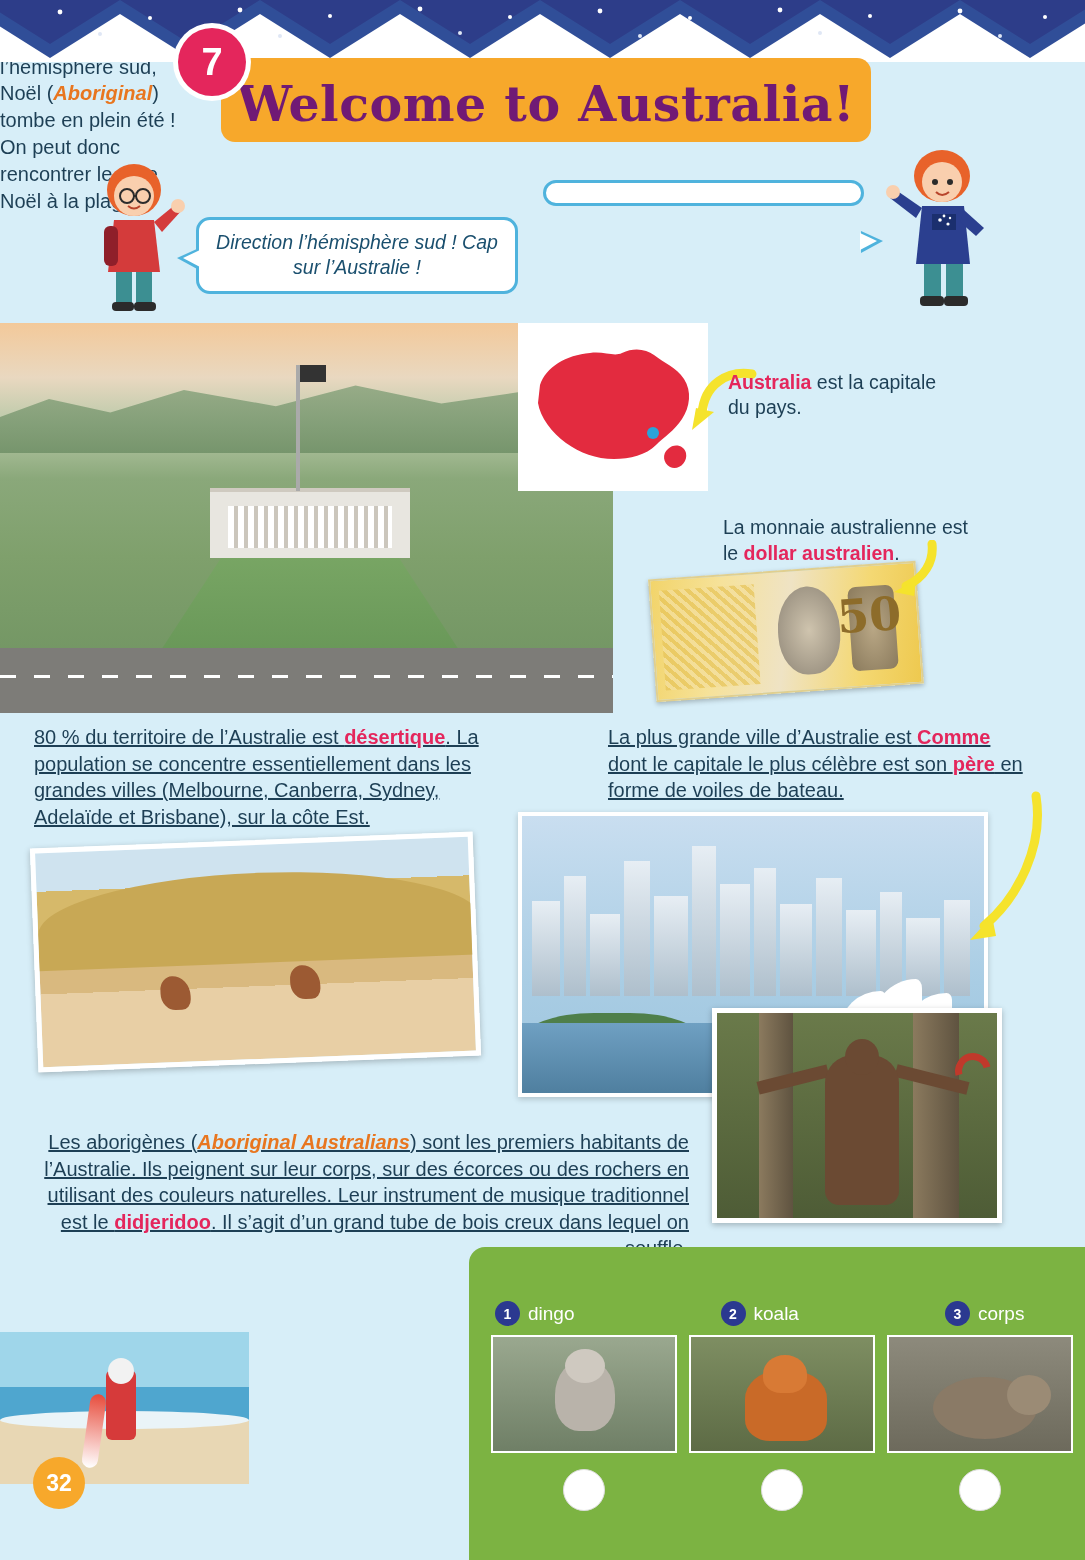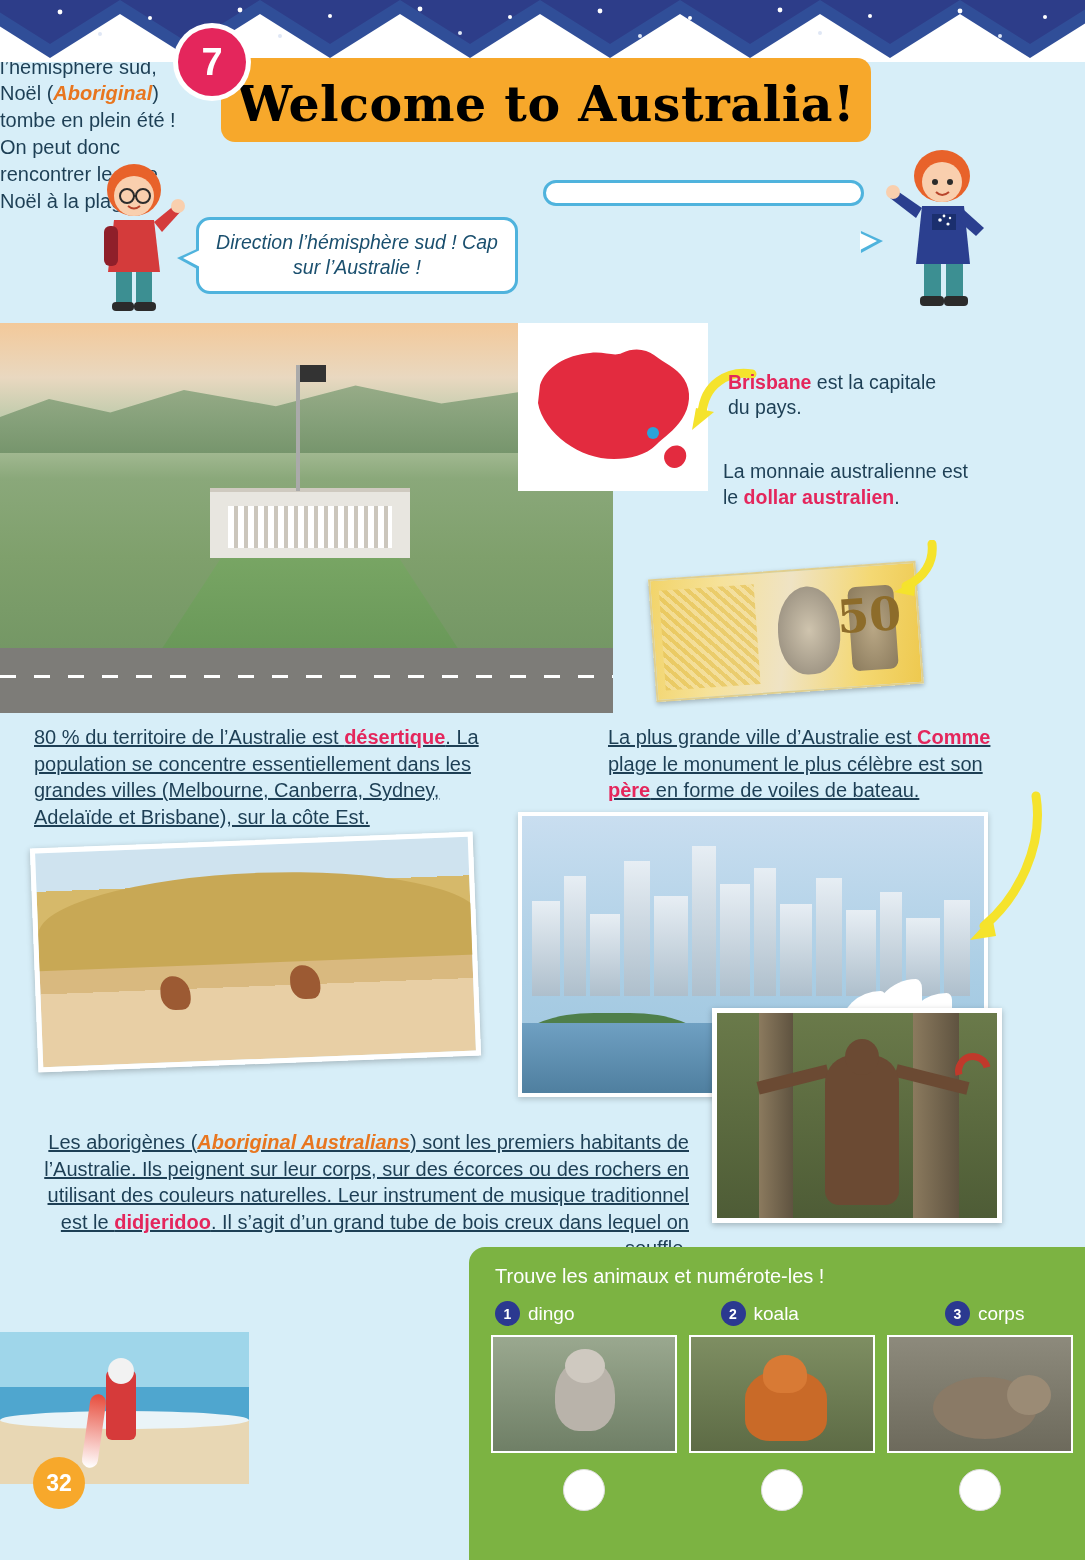--- a/index.html
+++ b/index.html
@@ -35,21 +35,21 @@
   
   .title-bar {
     position: absolute; left: 221px; top: 58px;
     width: 650px; height: 84px;
     background: #f7a82b;
     border-radius: 14px;
     display: flex; align-items: center; justify-content: center;
     z-index: 5;
   }
   .title-bar h1 {
-    color: #000000; font-size: 49px; font-weight: bold;
+    color: #701a75; font-size: 49px; font-weight: bold;
     font-family: "DejaVu Serif", serif;
     letter-spacing: .5px;
     margin-top: 8px;
   }
 
   
   .char { position: absolute; z-index: 4; }
 
   
   .bubble {
@@ -265,21 +265,21 @@
 
   
   .callout-canberra {
     position:absolute; left:728px; top:370px; width:220px;
     font-size:19.5px; line-height:1.3; color:#1d3f55; z-index:5;
   }
   .hl-pink { color:#e4265c; font-weight:bold; }
   .hl-orange { color:#e8761f; font-weight:bold; font-style:italic; }
 
   .callout-money {
-    position:absolute; left:723px; top:458px; width:250px;
+    position:absolute; left:723px; top:514px; width:250px;
     font-size:19.5px; line-height:1.35; color:#1d3f55; z-index:5;
   }
 
   
   .txt { position:absolute; color:#1d3f55; font-size:20px; line-height:1.33; z-index:4;text-decoration:underline; }
   .txt-desert { left:34px; top:724px; width:470px; }
   .txt-sydney { left:608px; top:724px; width:420px; }
   .txt-aborig { left:34px; top:1129px; width:655px; text-align:right; }
 
   .txt-santa { left:268px; top:1284px; width:180px; font-size:20px; line-height:1.34; color:#1d3f55; z-index:4; }
@@ -441,21 +441,21 @@
     <circle cx="135" cy="110" r="6" fill="#29a4d9"></circle>
   </svg>
 </div>
 
 <svg class="arrow" style="left:688px; top:366px;" width="70" height="72" viewBox="0 0 70 72">
   <path d="M64,8 C40,4 16,18 14,48" stroke="#f5e32c" stroke-width="9" fill="none" stroke-linecap="round"></path>
   <polygon points="4,64 26,46 8,42" fill="#f5e32c"></polygon>
 </svg>
 
 <div class="callout-canberra">
-  <span class="hl-pink">Brisbane</span><span> est la capitale du pays.</span>
+  <span class="hl-pink">Australia</span><span> est la capitale du pays.</span>
 </div>
 
 <div class="callout-money">
   <span>La monnaie australienne est le </span><span class="hl-pink">dollar australien</span><span>.</span>
 </div>
 
 <svg class="arrow" style="left:880px; top:540px;" width="60" height="62" viewBox="0 0 60 62">
   <path d="M52,4 C54,22 44,38 26,46" stroke="#f5e32c" stroke-width="9" fill="none" stroke-linecap="round"></path>
   <polygon points="14,52 36,40 34,56" fill="#f5e32c"></polygon>
 </svg>
@@ -465,21 +465,21 @@
   <div class="portrait"></div>
   <div class="portrait2"></div>
   <div class="fifty">50</div>
 </div>
 
 <div class="txt txt-desert">
   <span>80 % du territoire de l’Australie est </span><span class="hl-pink">désertique</span><span>. La population se concentre essentiellement dans les grandes villes (Melbourne, Canberra, Sydney, Adelaïde et Brisbane), sur la côte Est.</span>
 </div>
 
 <div class="txt txt-sydney">
-  <span>La plus grande ville d’Australie est </span><span class="hl-pink">Comme</span><span> plage le monument le plus célèbre est son </span><span class="hl-pink">père</span><span> en forme de voiles de bateau.</span>
+  <span>La plus grande ville d’Australie est </span><span class="hl-pink">Comme</span><span> dont le capitale le plus célèbre est son </span><span class="hl-pink">père</span><span> en forme de voiles de bateau.</span>
 </div>
 
 <div class="photo kangaroo">
   <div class="hill"></div>
   <div class="k1"></div>
   <div class="k2"></div>
 </div>
 
 <div class="photo sydney">
   <div class="sky"></div>
@@ -532,21 +532,20 @@
   <div class="board"></div>
   <div class="body"></div>
   <div class="sbeard"></div>
 </div>
 
 <div class="txt-santa">
   <span>Comme l’Australie se trouve dans l’hémisphère sud, Noël (</span><span class="hl-orange">Aboriginal</span><span>) tombe en plein été ! On peut donc rencontrer le père Noël à la plage !</span>
 </div>
 
 <div class="activity">
-  <h3>Trouve les animaux et numérote-les !</h3>
 
   <div class="anim-row">
     <div class="anim-label">
       <span class="num-badge">1</span>
       <span>dingo</span>
     </div>
     <div class="anim-label" style="margin-left:84px;">
       <span class="num-badge">2</span>
       <span>koala</span>
     </div>

